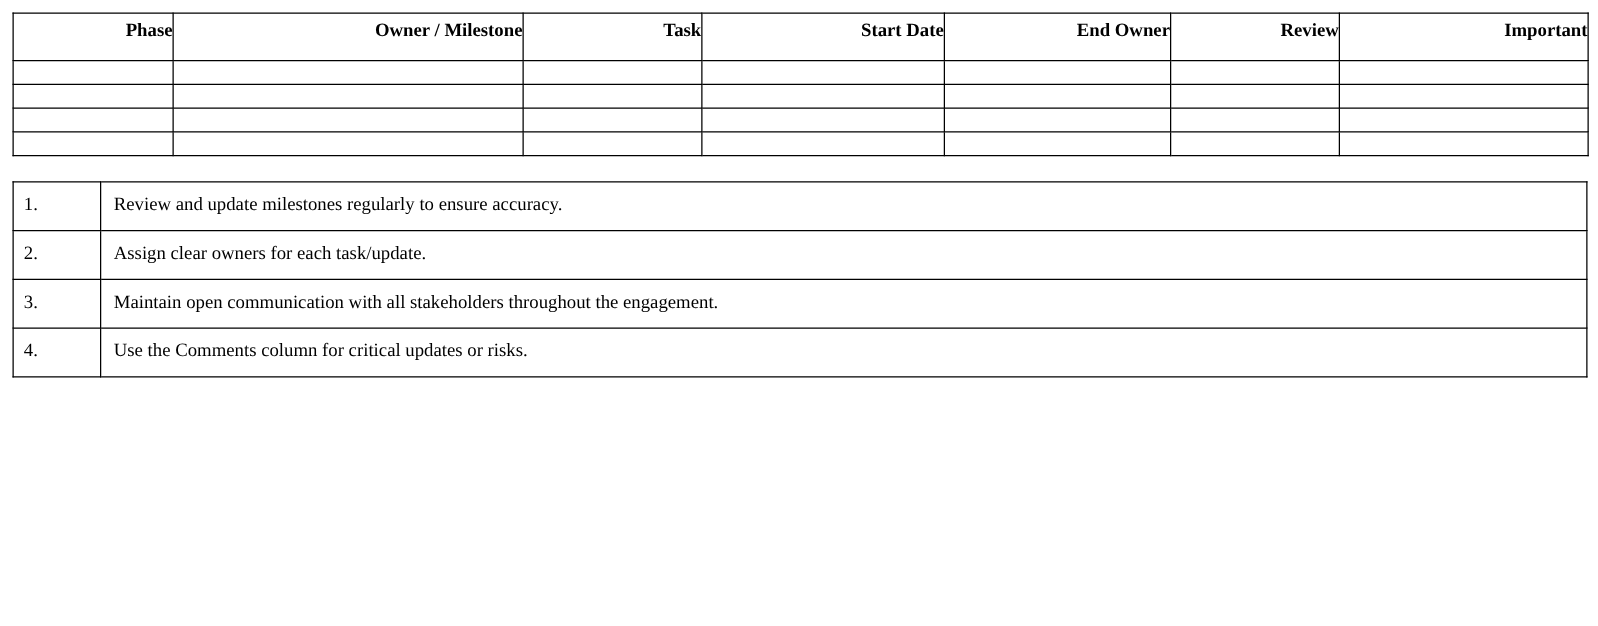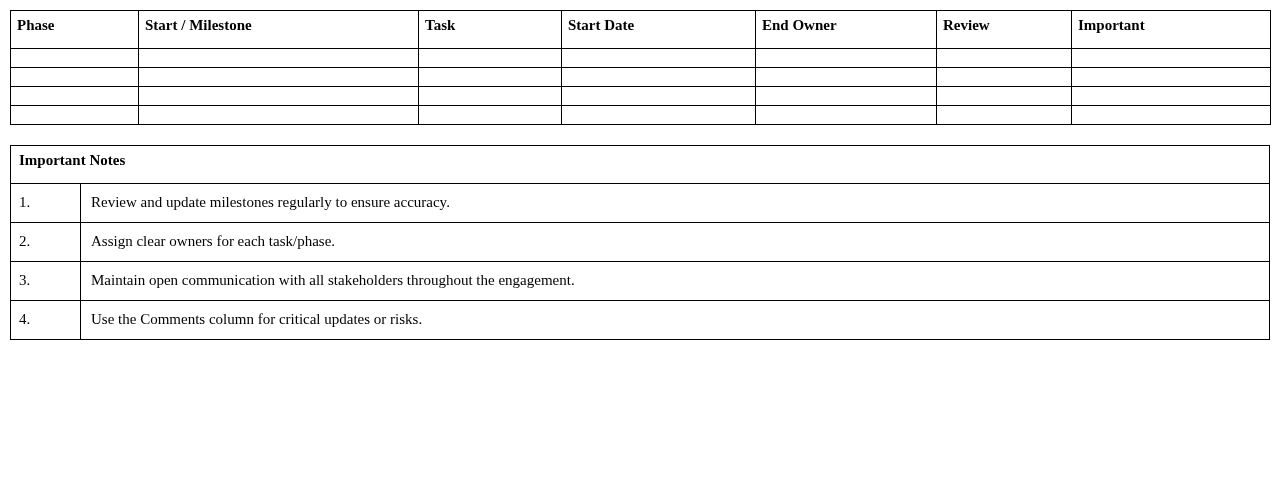--- a/index.html
+++ b/index.html
@@ -32,21 +32,21 @@
     width: 1260px;
     margin: 0 0 0 0;
   }
   .schedule th,
   .schedule td {
     border: 1px solid #000000;
     padding: 0;
     vertical-align: top;
   }
   .schedule th {
-    text-align: left;
+    text-align: right;
     font-weight: bold;
     font-size: 15px;
     line-height: 1;
     padding: 7px 0 8px 6px;
     height: 22px;
   }
   .schedule td {
     height: 18px;
   }
   .col-phase      { width: 128px; }
@@ -95,21 +95,21 @@
       <col class="col-task">
       <col class="col-owner">
       <col class="col-start">
       <col class="col-end">
       <col class="col-status">
       <col class="col-comments">
     </colgroup>
     <thead>
       <tr>
         <th>Phase</th>
-        <th>Start / Milestone</th>
+        <th>Owner / Milestone</th>
         <th>Task</th>
         <th>Start Date</th>
         <th>End Owner</th>
         <th>Review</th>
         <th>Important</th>
       </tr>
     </thead>
     <tbody>
       <tr>
         <td></td>
@@ -152,29 +152,26 @@
 
   <div class="gap"></div>
 
   <table class="notes">
     <colgroup>
       <col style="width:70px">
       <col>
     </colgroup>
     <tbody>
       <tr>
-        <td class="notes-title" colspan="2">Important Notes</td>
-      </tr>
-      <tr>
         <td class="note-num">1.</td>
         <td class="note-text">Review and update milestones regularly to ensure accuracy.</td>
       </tr>
       <tr>
         <td class="note-num">2.</td>
-        <td class="note-text">Assign clear owners for each task/phase.</td>
+        <td class="note-text">Assign clear owners for each task/update.</td>
       </tr>
       <tr>
         <td class="note-num">3.</td>
         <td class="note-text">Maintain open communication with all stakeholders throughout the engagement.</td>
       </tr>
       <tr>
         <td class="note-num">4.</td>
         <td class="note-text">Use the Comments column for critical updates or risks.</td>
       </tr>
     </tbody>

